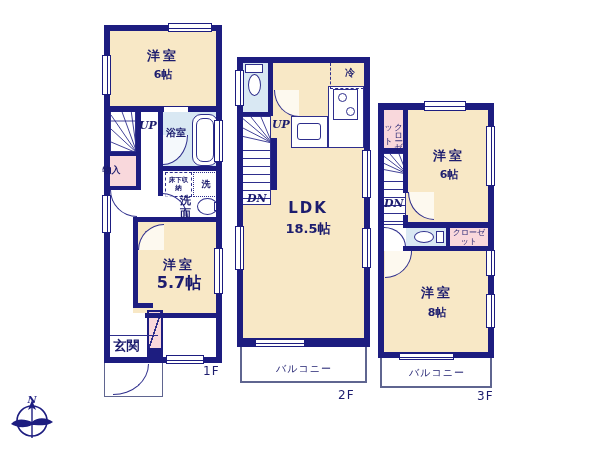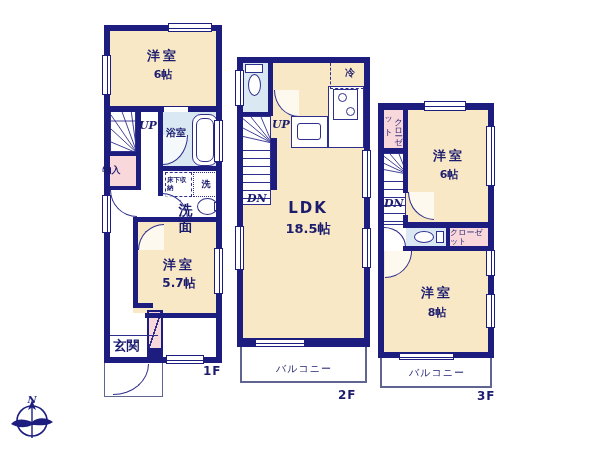--- a/index.html
+++ b/index.html
@@ -17,25 +17,25 @@
   .win-v::after{content:"";position:absolute;top:0;bottom:0;left:50%;width:1px;background:var(--wall)}
   .fix{position:absolute;background:#fff;border:1px solid var(--line);z-index:2}
   .dashedbox{position:absolute;border:1px dashed var(--line);z-index:2}
   .dottedbox{position:absolute;background:#fff;border:1px dotted var(--line);z-index:2}
   .door{position:absolute;z-index:2;background:rgba(255,255,255,.72)}
   .arc-tl{border-top:1px solid var(--line);border-left:1px solid var(--line);border-top-left-radius:100% 100%}
   .arc-tr{border-top:1px solid var(--line);border-right:1px solid var(--line);border-top-right-radius:100% 100%}
   .arc-bl{border-bottom:1px solid var(--line);border-left:1px solid var(--line);border-bottom-left-radius:100% 100%}
   .arc-br{border-bottom:1px solid var(--line);border-right:1px solid var(--line);border-bottom-right-radius:100% 100%}
   .lbl{position:absolute;z-index:5;color:var(--text);display:flex;align-items:center;justify-content:center;
-       text-align:left;font-weight:bold}
+       text-align:center;font-weight:bold}
   .wrap{word-break:break-all;line-height:1.15;display:block}
   .vtext{writing-mode:vertical-rl;line-height:1.2}
   .updn{position:absolute;z-index:5;color:var(--text);font:italic bold 11px "DejaVu Serif",serif}
-  .flabel{position:absolute;z-index:6;color:var(--text);font-size:12px;font-weight:bold;letter-spacing:1px}
+  .flabel{position:absolute;z-index:6;color:var(--text);font-size:12px;font-weight:normal;letter-spacing:1px}
   .stairsbox{position:absolute;background:#fff;border:1px solid var(--line);z-index:2}
   .steps{position:absolute;background-image:repeating-linear-gradient(to bottom,transparent 0,transparent 7px,var(--line) 7px,var(--line) 8px)}
   .balcony{position:absolute;background:#fff;border:2px solid var(--balcony_line);border-top:none;z-index:2}
   .porch{position:absolute;background:#fff;border:1px solid var(--balcony_line);border-top:none;z-index:2}
   .thin{position:absolute;background:var(--line);z-index:2}
   .tub-inner{position:absolute;inset:3px;border:1px solid var(--line);border-radius:7px}
   .burner{position:absolute;width:9px;height:9px;border:1px solid var(--line);border-radius:50%}
   .oval{position:absolute;background:#fff;border:1px solid var(--line);border-radius:50%;z-index:2}
   .rect{position:absolute;background:#fff;border:1px solid var(--line);z-index:2}
   svg text{font:italic bold 10px "DejaVu Serif",serif}
@@ -101,25 +101,25 @@
     <div class="win win-h" style="left:166px;top:355px;width:38px;height:9px"></div>
 
     <div class="lbl" style="left:128px;top:48px;width:70px;height:16px;font-size:13px;letter-spacing:3px">洋室</div>
     <div class="lbl" style="left:128px;top:67px;width:70px;height:14px;font-size:11px">6帖</div>
     <div class="lbl" style="left:161px;top:127px;width:30px;height:12px;font-size:10px">浴室</div>
     <div class="lbl" style="left:97px;top:164px;width:29px;height:12px;font-size:9px">物入</div>
     <div class="lbl" style="left:167px;top:175px;width:23px;height:19px;font-size:6.5px">
         <span class="wrap">床下収納</span>
       </div>
     <div class="lbl" style="left:196px;top:178px;width:20px;height:12px;font-size:9px">洗</div>
-    <div class="lbl" style="left:179px;top:206px;width:13px;height:24px;font-size:14px">
+    <div class="lbl" style="left:179px;top:196px;width:13px;height:24px;font-size:11px">
         <span class="wrap">洗面</span>
       </div>
     <div class="lbl" style="left:148px;top:257px;width:62px;height:16px;font-size:13px;letter-spacing:3px">洋室</div>
-    <div class="lbl" style="left:148px;top:276px;width:62px;height:14px;font-size:12px">5.7帖</div>
+    <div class="lbl" style="left:148px;top:276px;width:62px;height:14px;font-size:16px">5.7帖</div>
     <div class="lbl" style="left:111px;top:340px;width:31px;height:12px;font-size:13px">玄関</div>
     <div class="updn" style="left:139px;top:119px">UP</div>
     <div class="flabel" style="left:203px;top:364px">1F</div>
   </div>
 
   <div>
 
     <div class="fill f-room" style="left:237px;top:57px;width:133px;height:290px"></div>
     <div class="fill f-wet" style="left:240px;top:60px;width:28px;height:54px"></div>
 

